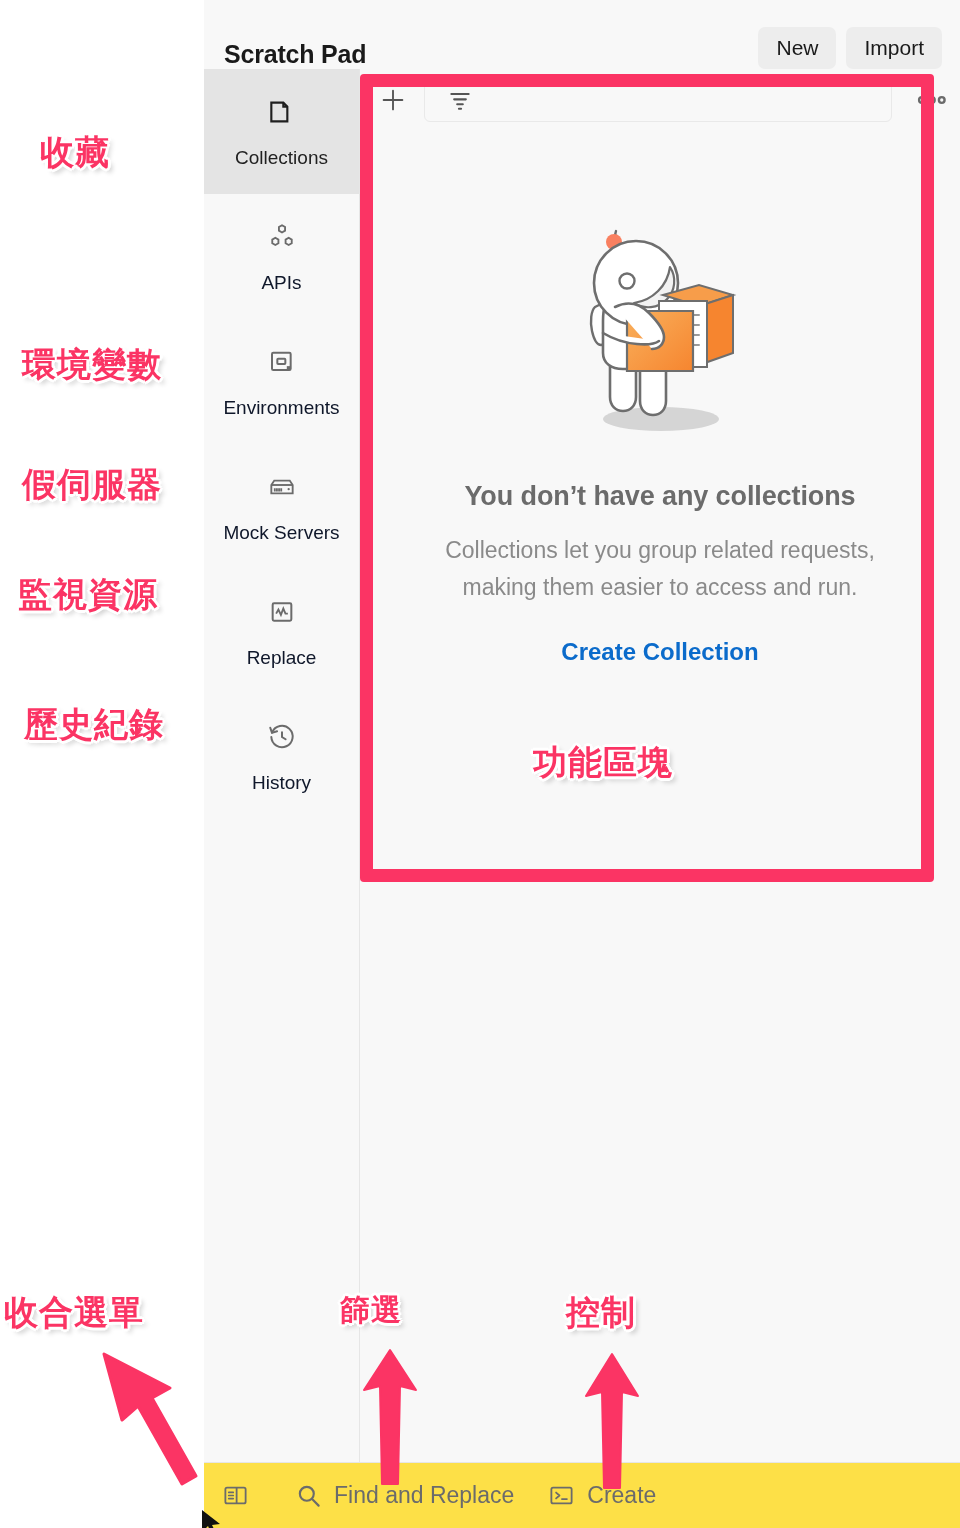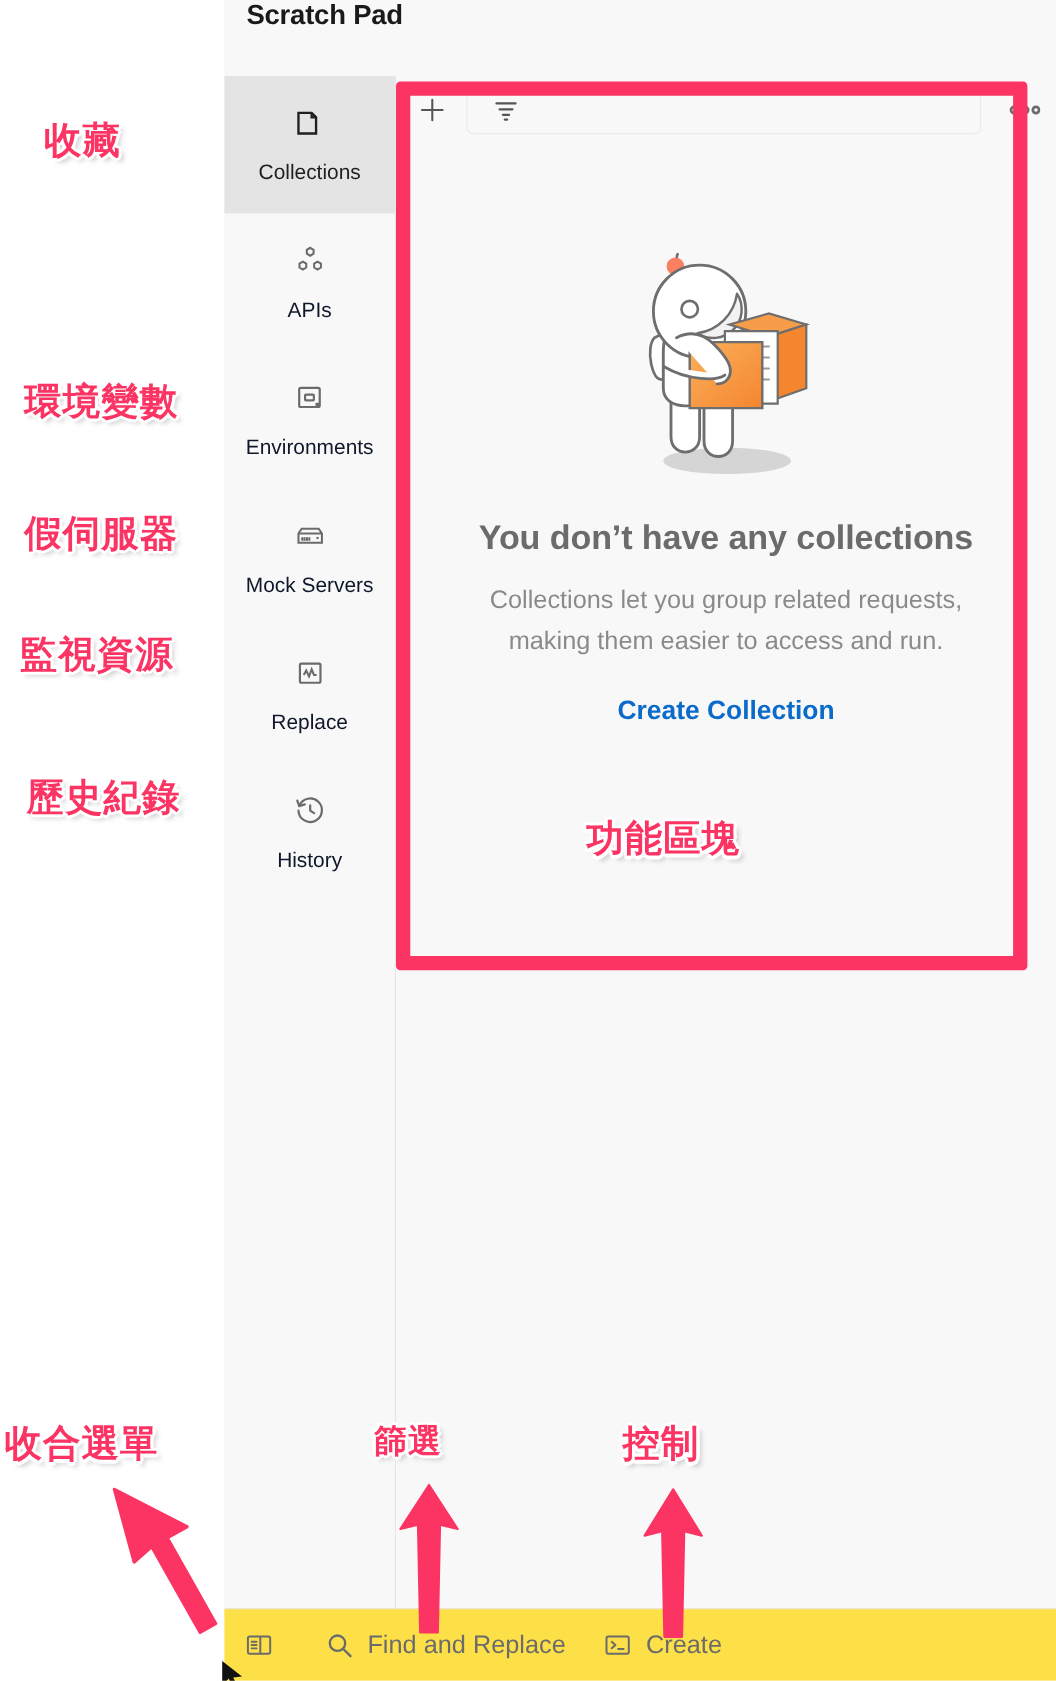--- a/index.html
+++ b/index.html
@@ -23,21 +23,21 @@
     background: #f8f8f8;
   }
 
   
   #header {
     position: absolute;
     left: 0; top: 0;
     width: 756px; height: 69px;
     background: #f8f8f8;
     display: flex;
-    align-items: flex-start;
+    align-items: flex-end;
   }
   #header-title {
     margin-left: 20px;
     font-size: 25px;
     font-weight: bold;
     color: #1a1a1a;
     letter-spacing: -0.2px;
   }
   #header-actions {
     margin-left: auto;
@@ -121,22 +121,22 @@
 
   
   #empty {
     display: flex;
     flex-direction: column;
     align-items: center;
     padding-top: 80px;
   }
   #empty-illustration { width: 206px; height: 232px; }
   #empty-title {
-    margin-top: 28px;
-    font-size: 31px;
+    margin-top: 38px;
+    font-size: 27px;
     font-weight: bold;
     color: #6b6b6b;
     letter-spacing: -0.1px;
   }
   #empty-desc {
     margin-top: 20px;
     font-size: 23px;
     color: #8a8a8a;
     text-align: center;
     line-height: 1.6;
@@ -201,20 +201,24 @@
 
   .arrow-svg { position: absolute; z-index: 35; pointer-events: none; }
 </style>
 </head>
 <body>
 
 <div id="app">
 
   <div id="header">
     <div id="header-title">Scratch Pad</div>
+    <div id="header-actions">
+      <button class="hdr-btn">New</button>
+      <button class="hdr-btn">Import</button>
+    </div>
   </div>
 
   <div id="rail">
 
     <div class="rail-item active">
       <span class="rail-icon">
         <svg viewBox="0 0 24 24" width="32" height="32" fill="none" stroke="#1f1f1f" stroke-width="1.6">
           <path d="M4 5h9l3 3h0V19H4z"></path>
           <path d="M13 5v3h3"></path>
         </svg>
@@ -405,21 +409,21 @@
 </svg>
 
 <svg class="arrow-svg" style="left:580px; top:1352px;" width="64" height="140" viewBox="0 0 64 140">
   <path d="M32 2 L58 44 L42 40 L40 136 L24 136 L22 40 L6 44 Z" fill="#fb3464" stroke="#fb3464" stroke-width="2" stroke-linejoin="round"></path>
 </svg>
 
 <svg style="position:absolute; left:200px; top:1508px; z-index:50;" width="26" height="30" viewBox="0 0 26 30">
   <path d="M2 2 L2 24 L8 18 L12 27 L16 25 L12 17 L20 16 Z" fill="#111"></path>
 </svg>
 
-<div class="anno" style="left:40px;  top:105px;  font-size:34px;">收藏</div>
+<div class="anno" style="left:40px;  top:130px;  font-size:34px;">收藏</div>
 <div class="anno" style="left:22px;  top:342px;  font-size:34px;">環境變數</div>
 <div class="anno" style="left:22px;  top:462px;  font-size:34px;">假伺服器</div>
 <div class="anno" style="left:18px;  top:572px;  font-size:34px;">監視資源</div>
 <div class="anno" style="left:24px;  top:702px;  font-size:34px;">歷史紀錄</div>
 <div class="anno" style="left:533px; top:740px;  font-size:34px;">功能區塊</div>
 <div class="anno" style="left:4px;   top:1290px; font-size:34px;">收合選單</div>
 <div class="anno" style="left:340px; top:1290px; font-size:30px;">篩選</div>
 <div class="anno" style="left:566px; top:1290px; font-size:34px;">控制</div>
 
 </body></html>

